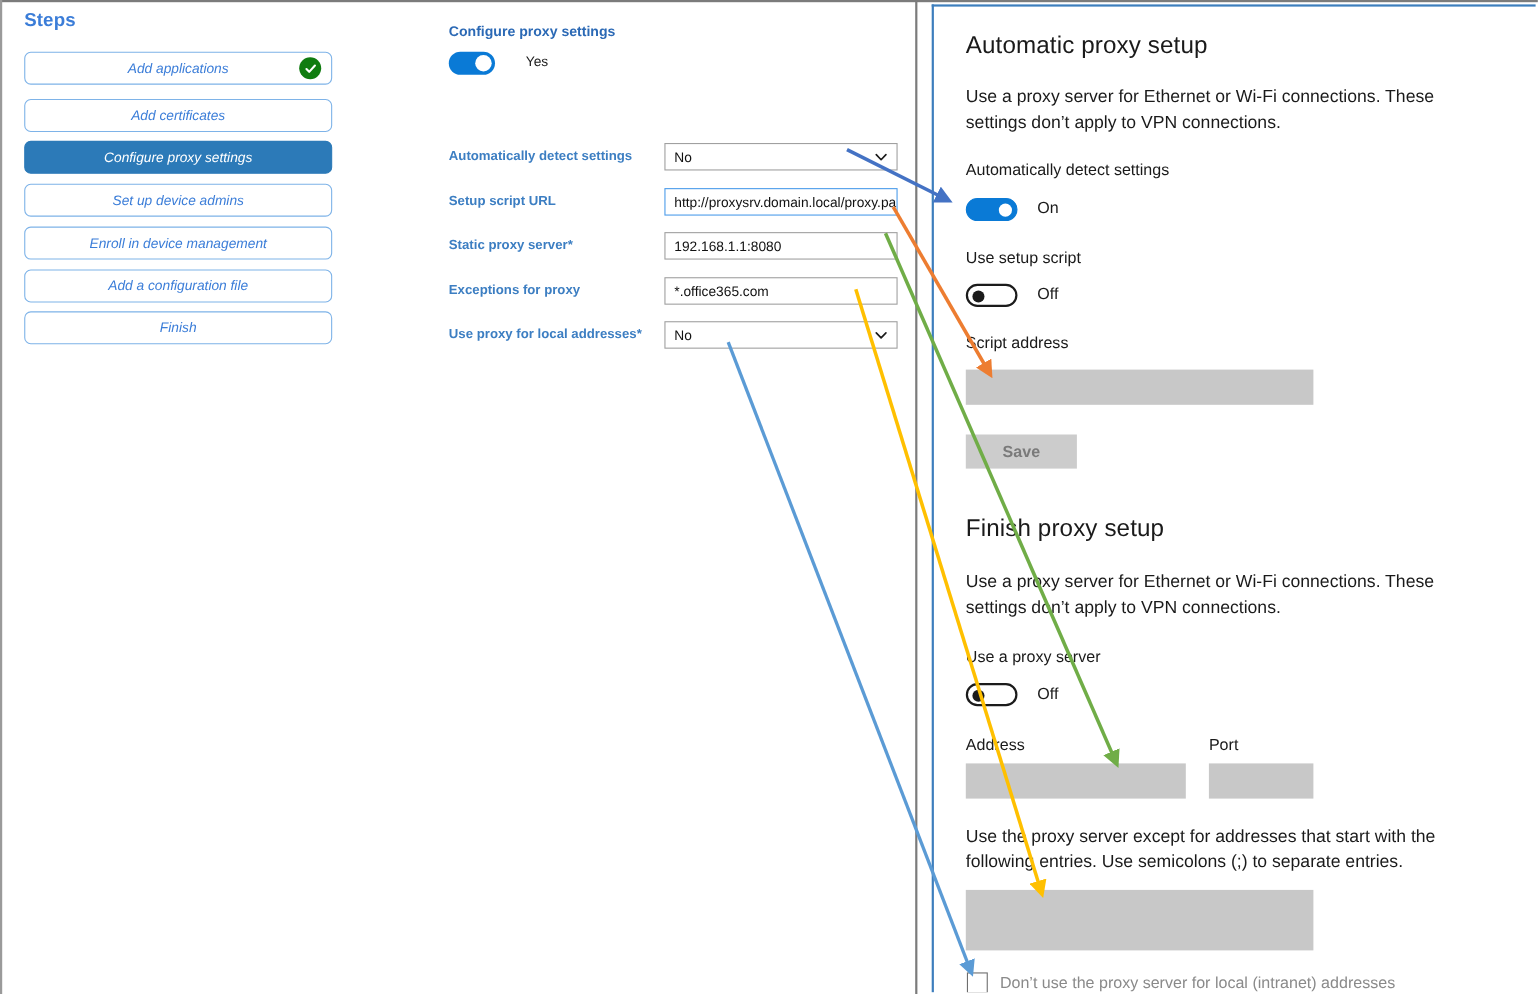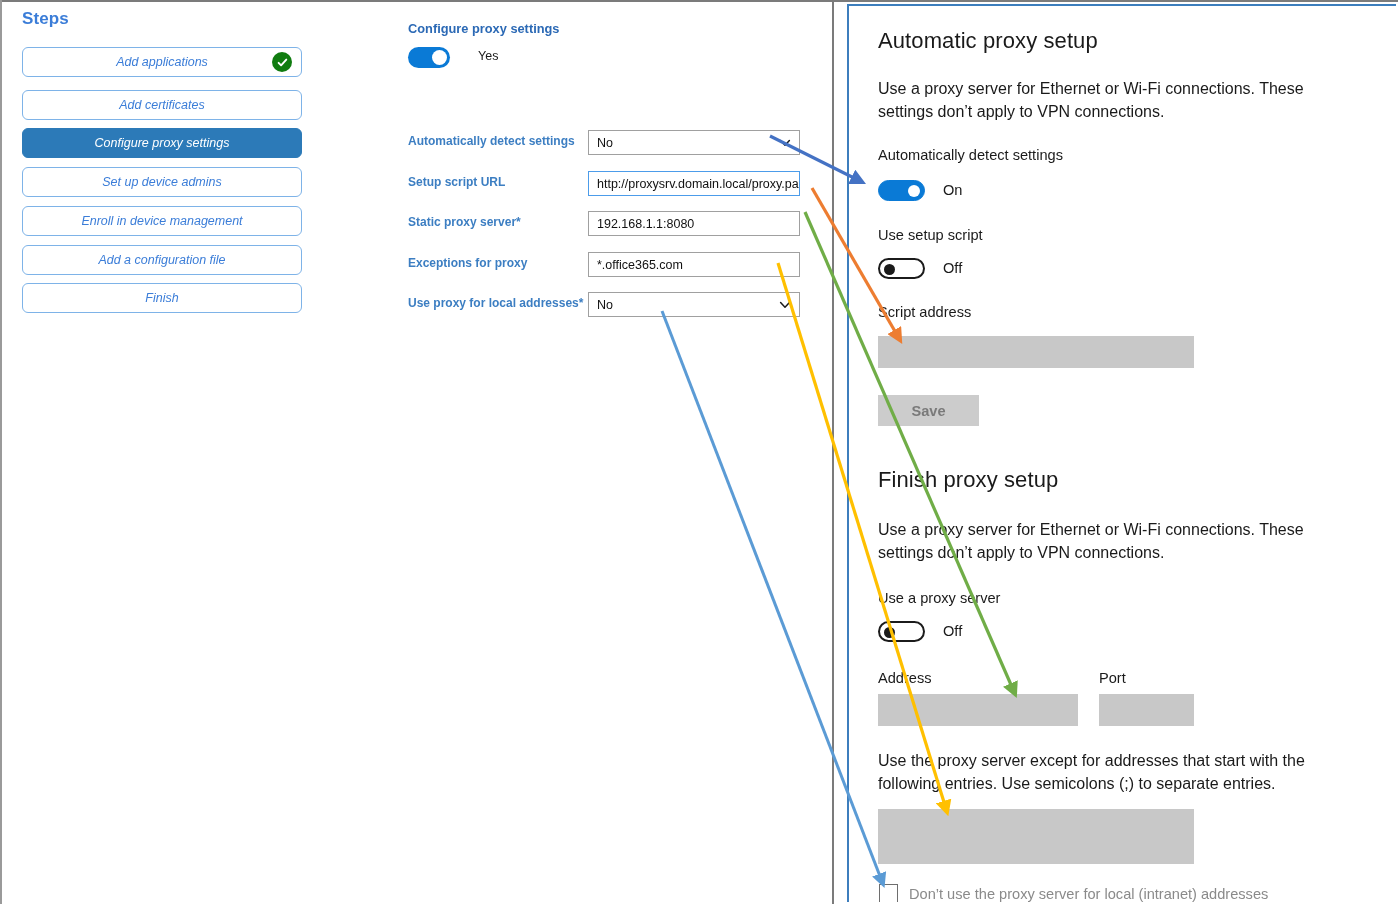--- a/index.html
+++ b/index.html
@@ -82,21 +82,21 @@
   }
 
   .form-row { position: absolute; left: 0; width: 440px; height: 26px; }
   .form-label {
     position: absolute; left: 16px; top: 4px;
     font-size: 12px; font-weight: bold; color: #3c7ec2;
     white-space: nowrap;
   }
   .req-star { color: #3c7ec2; font-weight: bold; }
   .form-field {
-    position: absolute; left: 196px; width: 212px; height: 25px;
+    position: absolute; left: 212px; width: 212px; height: 25px;
     border: 1px solid #a0a0a0; background: #ffffff;
     box-sizing: border-box;
     font-size: 12.5px; color: #111111;
     display: flex; align-items: center;
     padding: 0 0 0 8px;
     cursor: text;
   }
   .form-field.focused { border: 1px solid #4c9cea; }
   .form-field.select { cursor: pointer; padding-right: 26px; }
   .chev {

